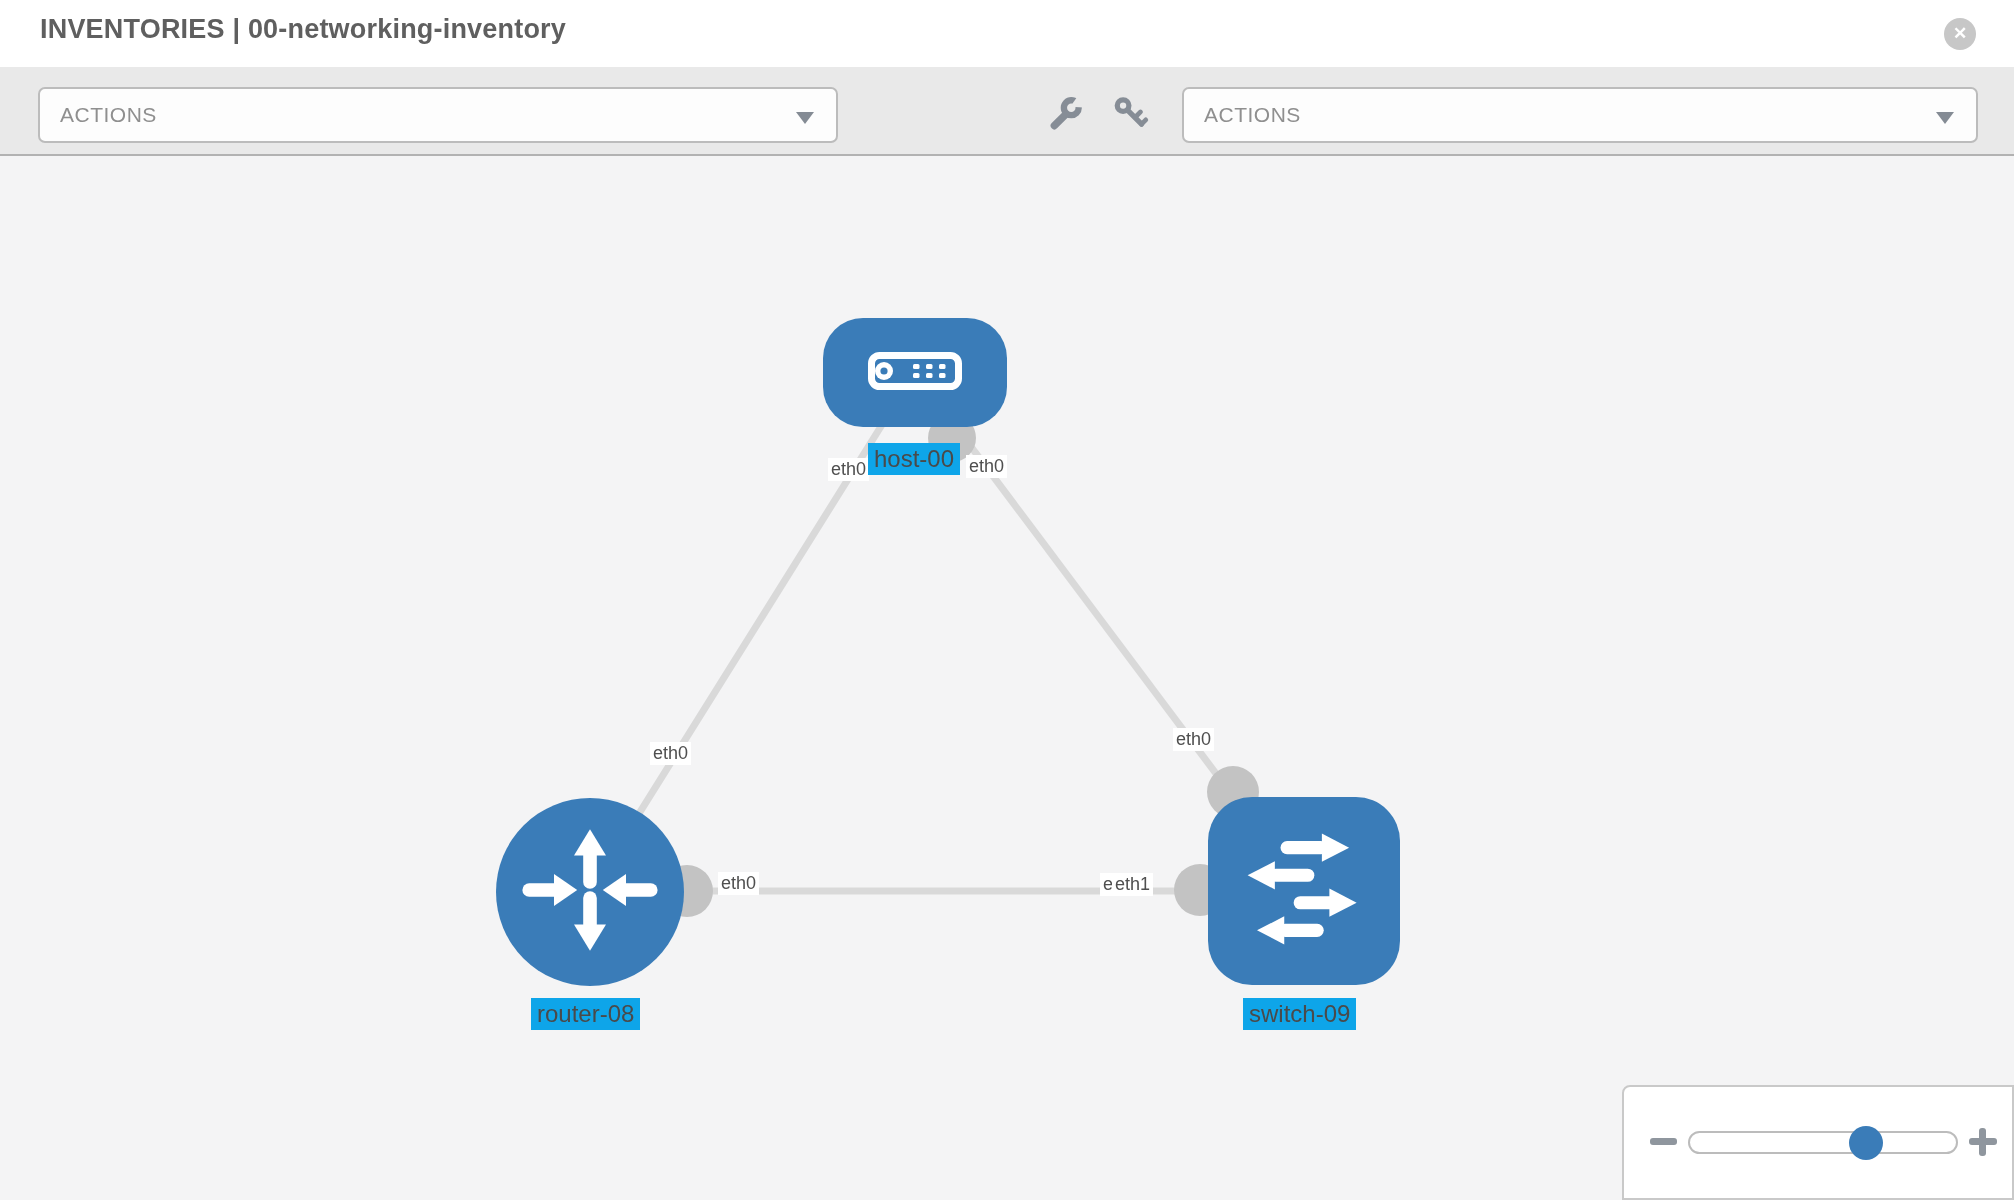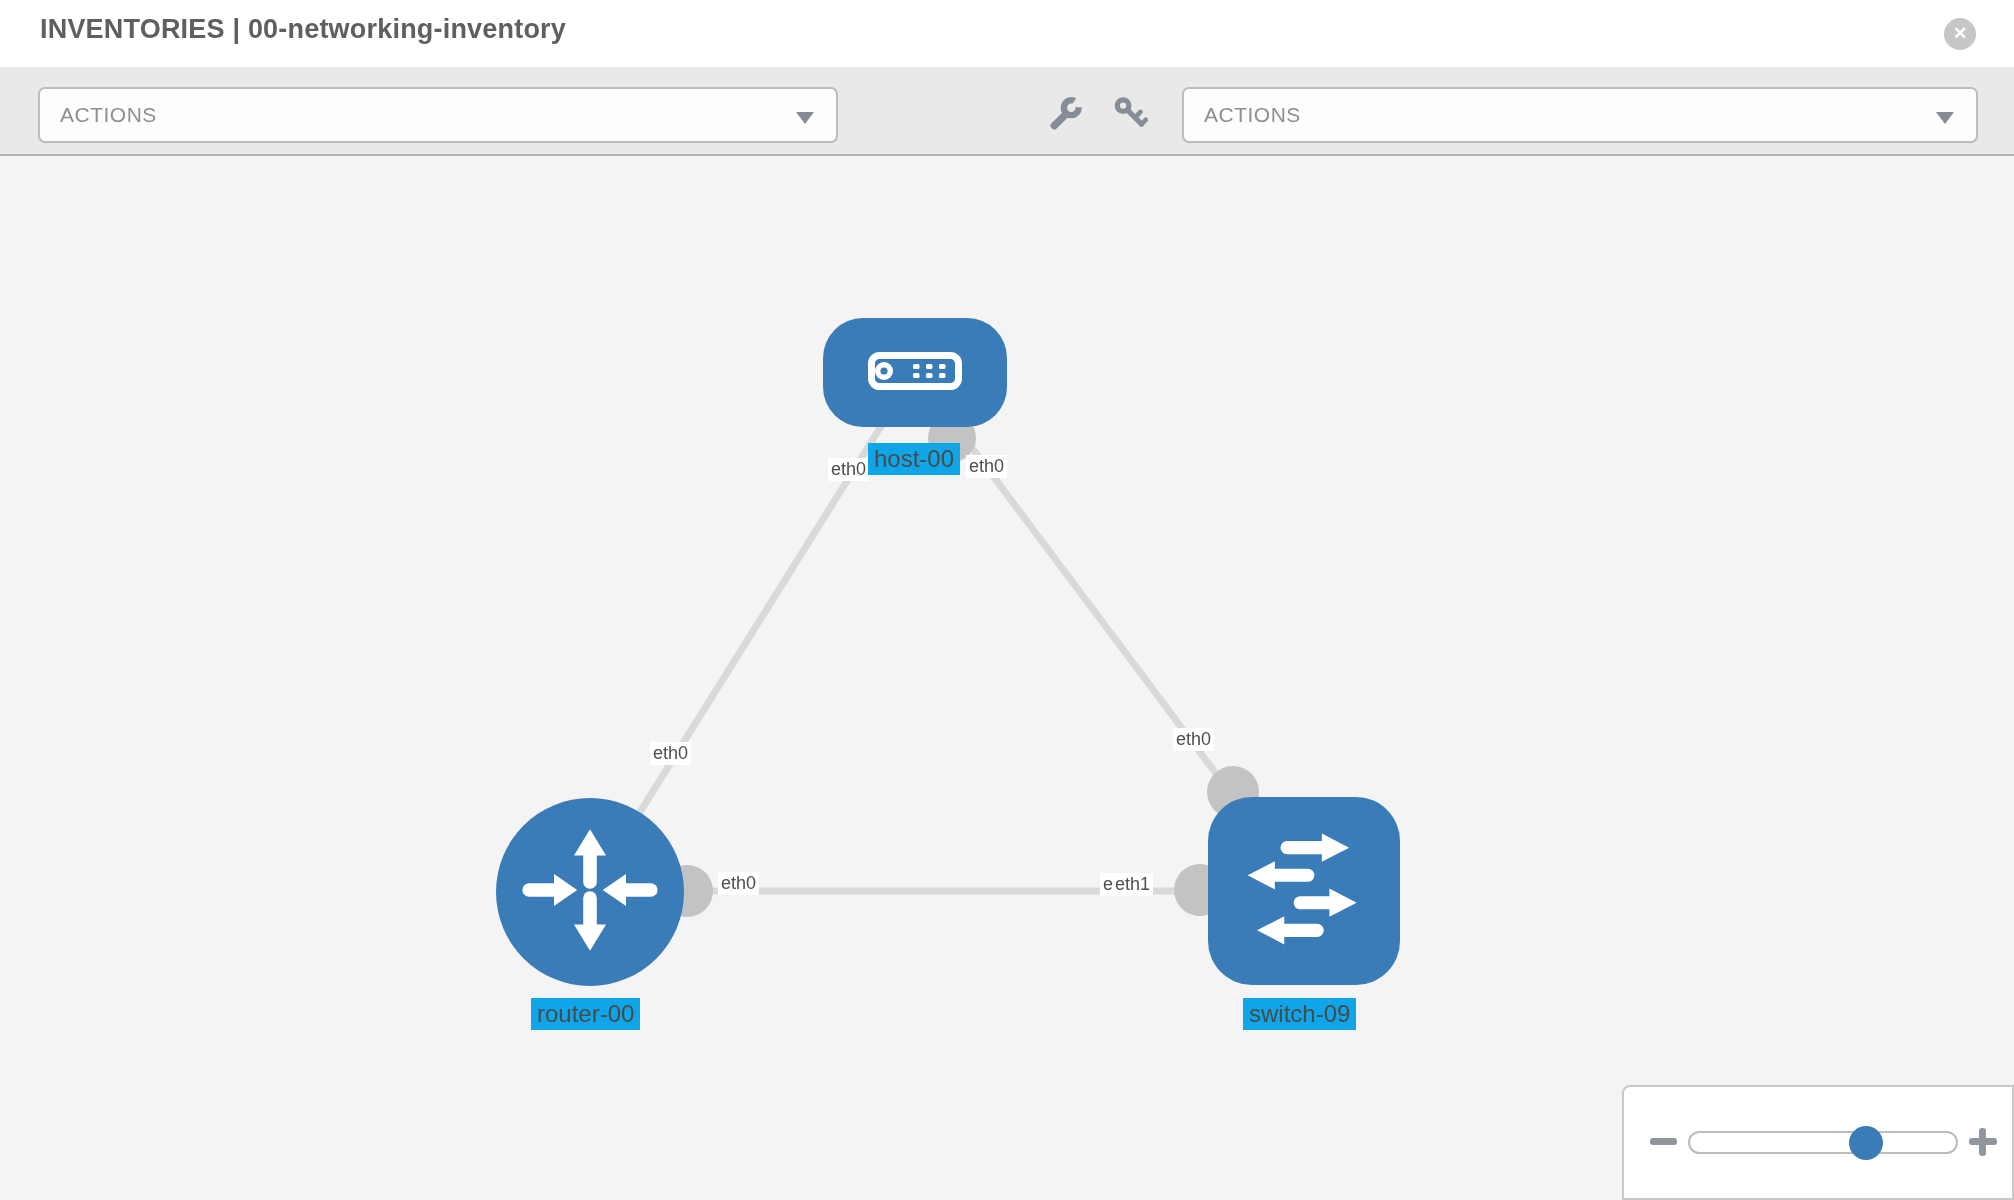--- a/index.html
+++ b/index.html
@@ -152,21 +152,21 @@
 
     <span class="if-label" style="left:828px; top:302px;">eth0</span>
     <span class="if-label" style="left:650px; top:586px;">eth0</span>
     <span class="if-label" style="left:966px; top:299px;">eth0</span>
     <span class="if-label" style="left:1173px; top:572px;">eth0</span>
     <span class="if-label" style="left:718px; top:716px;">eth0</span>
     <span class="if-label" style="left:1100px; top:717px;">eth0</span>
     <span class="if-label" style="left:1112px; top:717px;text-align:center;">eth1</span>
 
     <span class="node-label label-host">host-00</span>
-    <span class="node-label label-router">router-00</span>
+    <span class="node-label label-router">router-08</span>
     <span class="node-label label-switch">switch-09</span>
   </div>
 
   <div class="zoom-panel">
     <div class="zoom-level">130%</div>
     <div class="zoom-minus"></div>
     <div class="zoom-track">
       <div class="zoom-thumb"></div>
     </div>
     <div class="zoom-plus">

